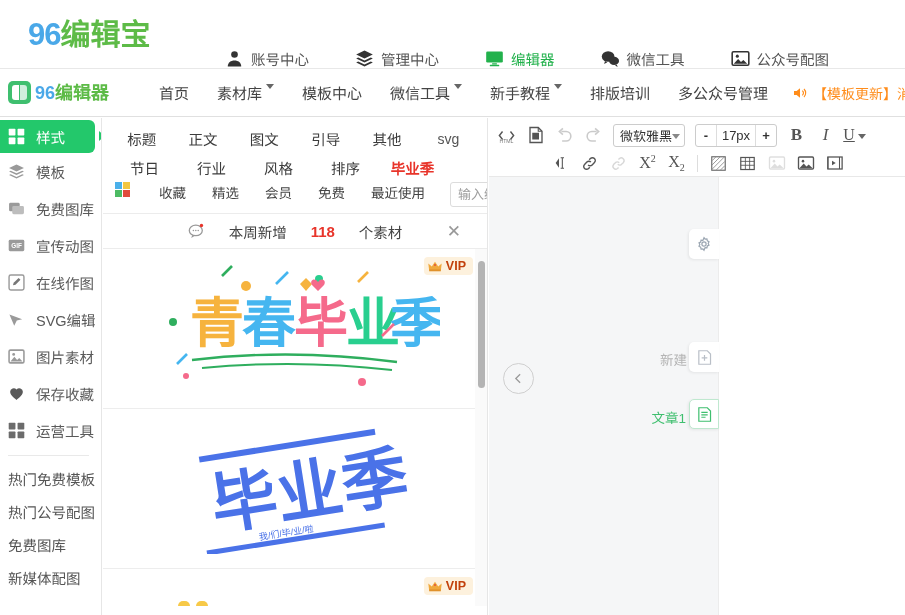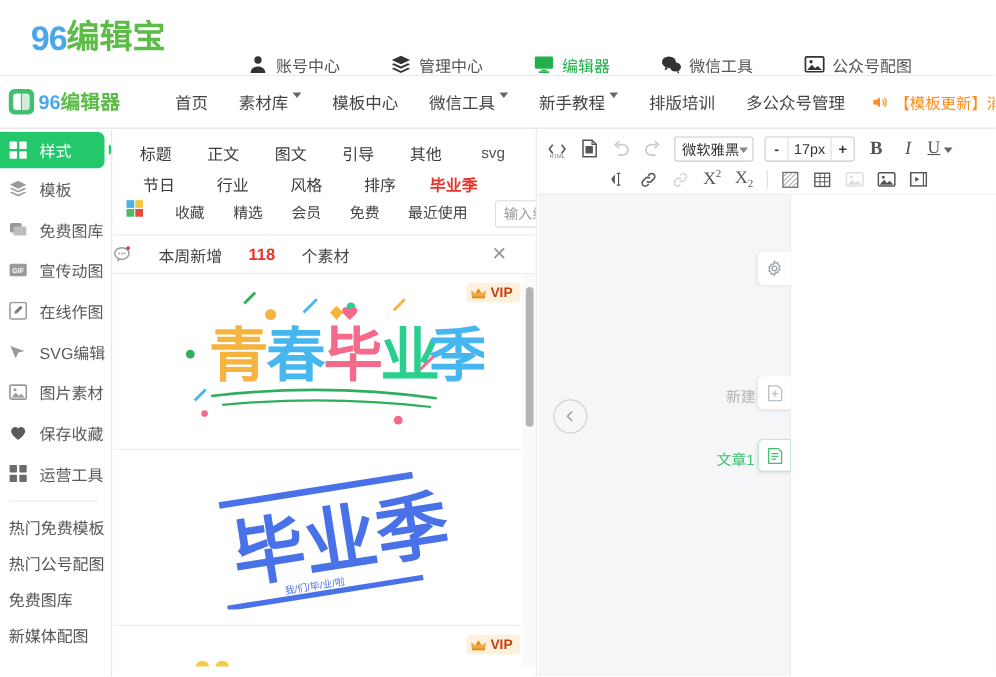--- a/index.html
+++ b/index.html
@@ -120,21 +120,21 @@
     display: flex; align-items: center; padding: 0 7px; background:#fff;
   }
   .searchbox input {
     flex:1; border:none; outline:none; font-size: 13px; color: #333;
     font-family: inherit; background: transparent;
   }
   .searchbox input::placeholder { color: #9d9d9d; }
 
   .notice-bar {
     height: 36px; border-top: 1px solid #ececec; border-bottom: 1px solid #ececec;
-    display:flex; align-items:center; position:relative;
+    display:flex; align-items:center; justify-content:center; position:relative;
     font-size: 14.5px; color:#444; gap:24px;
   }
   .notice-num { color: #e8342a; font-weight: bold; font-size: 15px; }
   .notice-close {
     position:absolute; right: 26px; top:50%; transform: translateY(-50%);
     font-size: 17px; color:#999; cursor:pointer; line-height:1;
   }
 
   .mat-list { position:relative; height: 357px; overflow:hidden; }
   .mat-card {

